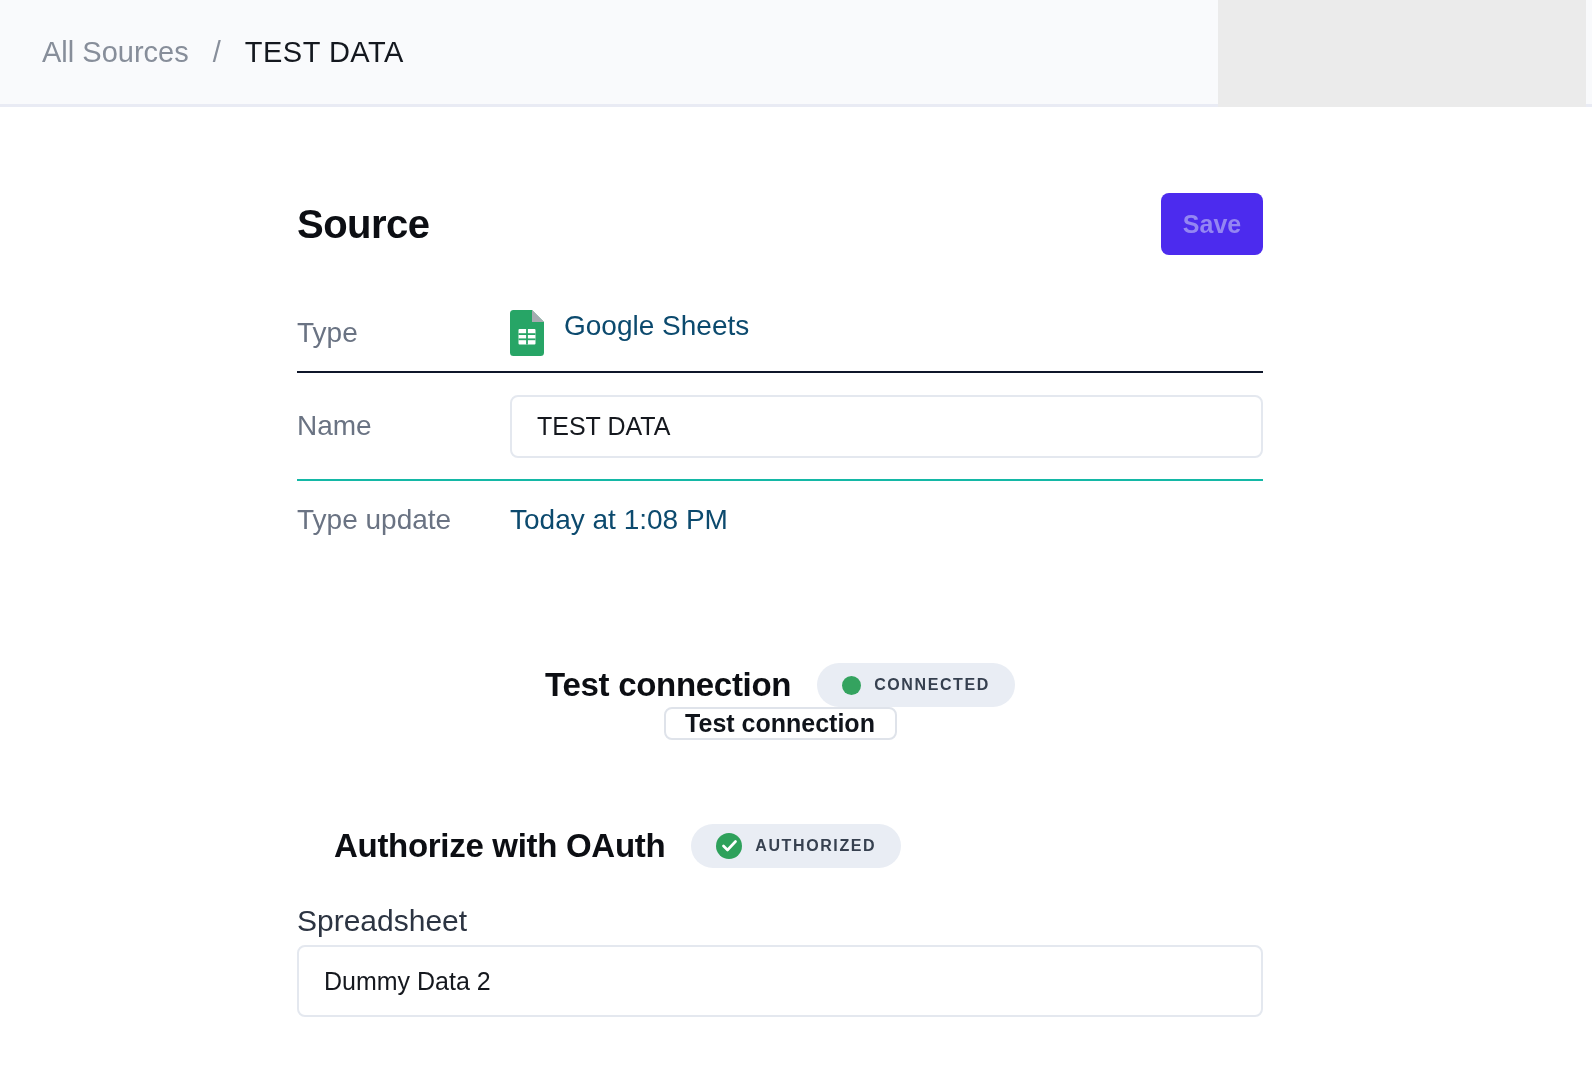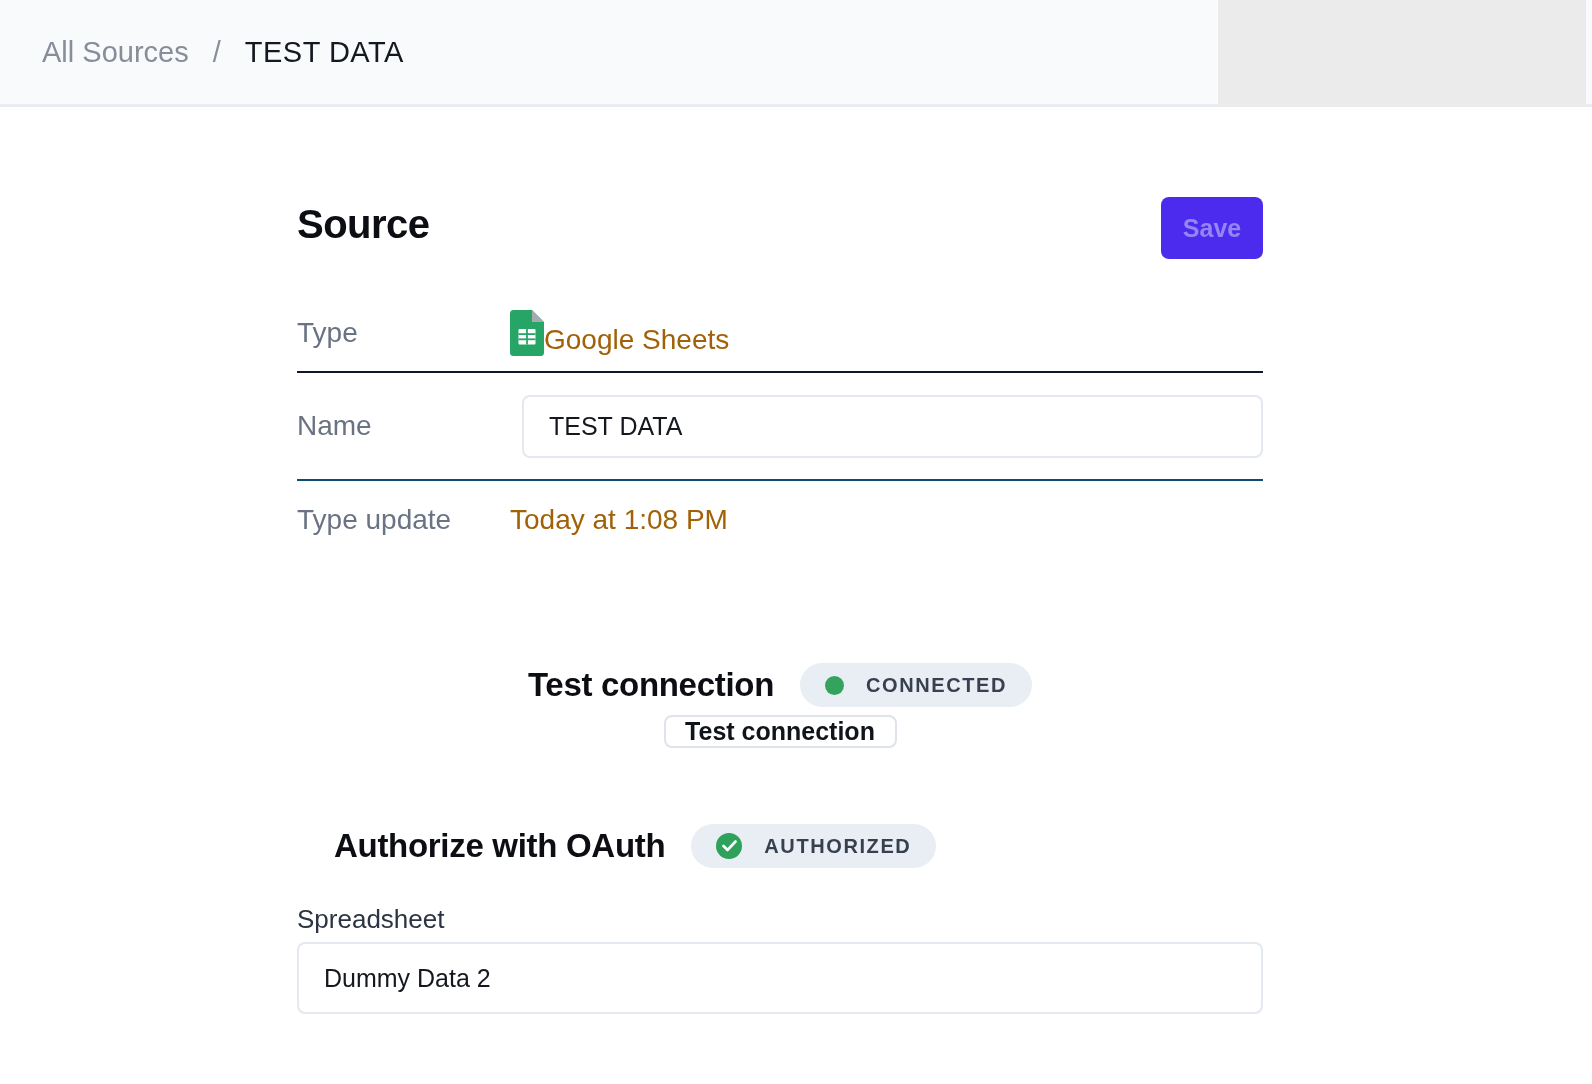--- a/index.html
+++ b/index.html
@@ -57,50 +57,49 @@
     color: #0c0e13;
     letter-spacing: -0.5px;
   }
 
   .btn {
     border: none;
     border-radius: 8px;
     font-family: inherit;
     cursor: pointer;
     font-weight: 600;
-    margin-top: 8px;
   }
   .btn-save {
     width: 102px;
     height: 62px;
     background: #4c2bee;
     color: #9486f2;
     font-size: 25px;
   }
 
   
   .field-row {
     display: flex;
     align-items: center;
   }
   .row-type { height: 78px; border-bottom: 2px solid #0f172a; }
-  .row-name { height: 108px; border-bottom: 2px solid #0c4a6e; gap: 12px; }
+  .row-name { height: 108px; border-bottom: 2px solid #14b8a6; }
   .row-update { height: 78px; }
   .field-label {
     width: 213px;
     flex: 0 0 213px;
     font-size: 28px;
     color: #6a7383;
   }
   .field-value {
     display: flex;
-    align-items: flex-end;
-    gap: 0;
+    align-items: flex-start;
+    gap: 20px;
     font-size: 28px;
-    color: #a16207;
+    color: #0c4a6e;
   }
   .sheets-icon-wrap { width: 34px; height: 46px; display: inline-flex; }
 
   .text-input {
     height: 63px;
     border: 2px solid #e4e8ef;
     border-radius: 8px;
     font-family: inherit;
     font-size: 25px;
     color: #15181e;
@@ -122,26 +121,26 @@
     font-weight: 600;
     color: #0c0e13;
     letter-spacing: -0.3px;
   }
   .section-test { margin-top: 104px; height: 60px; flex-direction: column; }
   .section-oauth { margin-top: 97px; height: 52px; margin-left: 37px; }
 
   .badge {
     display: inline-flex;
     align-items: center;
-    gap: 22px;
+    gap: 13px;
     height: 44px;
     padding: 0 25px;
     background: #e9edf4;
     border-radius: 999px;
-    font-size: 20px;
+    font-size: 16px;
     font-weight: 700;
     letter-spacing: 1.6px;
     color: #36404f;
   }
   .status-dot {
     width: 19px;
     height: 19px;
     border-radius: 50%;
     background: #34a35f;
   }
@@ -160,21 +159,21 @@
     height: 59px;
     background: #ffffff;
     border: 2px solid #dfe3ea;
     color: #10141b;
     font-size: 25px;
   }
 
   
   .spreadsheet-label {
     margin-top: 32px;
-    font-size: 26px;
+    font-size: 30px;
     color: #2c3442;
   }
   .spreadsheet-input {
     display: block;
     width: 100%;
     margin-top: 7px;
     height: 72px;
   }
 </style>
 </head>

